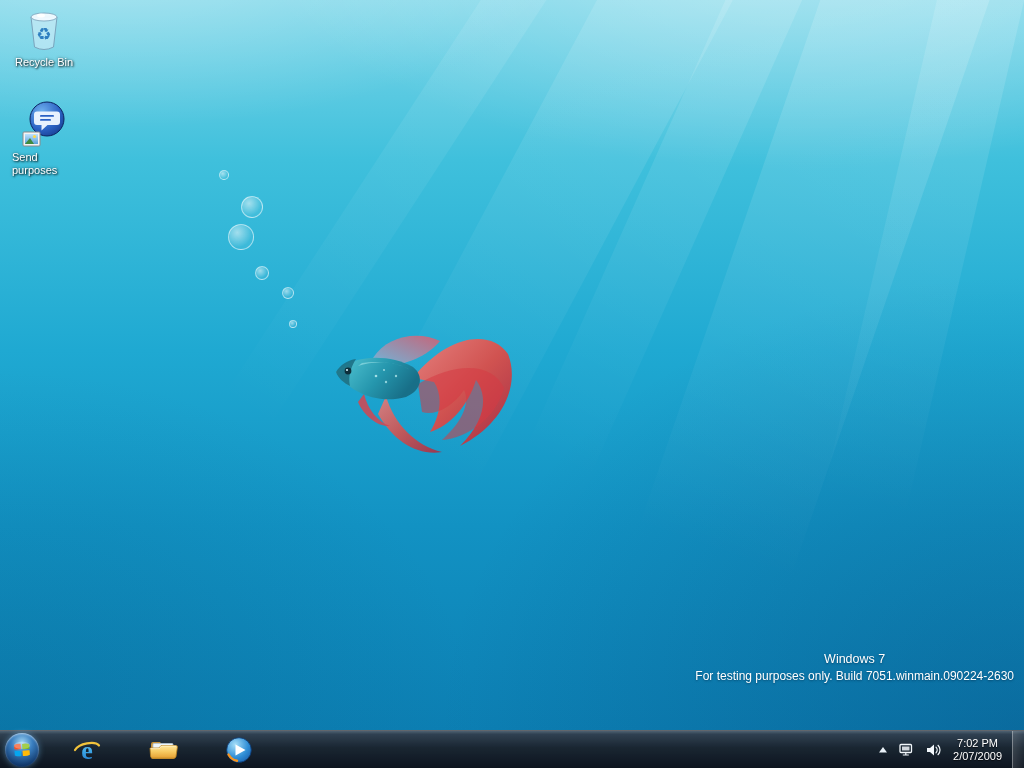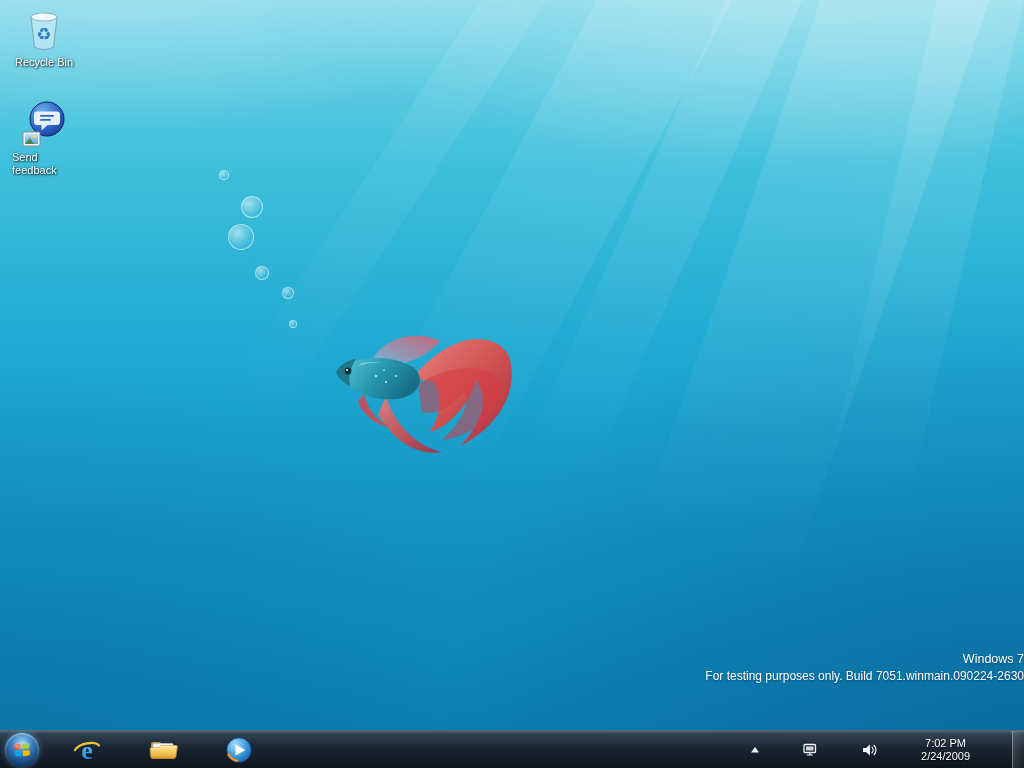--- a/index.html
+++ b/index.html
@@ -31,39 +31,39 @@
   .fish { position:absolute; left:318px; top:310px; width:205px; height:155px; }
 
   
   .desk-icons { position:absolute; left:6px; top:6px; width:76px; }
   .desk-icon { width:76px; margin-bottom:18px; display:flex; flex-direction:column; align-items:center; cursor:default; }
   .desk-icon .glyph { width:46px; height:48px; display:flex; align-items:center; justify-content:center; }
   .desk-icon .label { margin-top:2px; max-width:64px; text-align:left; font-size:11px; line-height:13px;
     color:#fff; text-shadow:1px 1px 2px rgba(0,0,0,0.85), 0 0 3px rgba(0,0,0,0.5); }
 
   
-  .watermark { position:absolute; right:0; bottom:46px; text-align:right; color:#ffffff;
+  .watermark { position:absolute; right:10px; bottom:46px; text-align:center; color:#ffffff;
     text-shadow:0 1px 2px rgba(0,40,70,0.55); }
   .watermark .l1 { font-size:12.5px; line-height:17px; }
   .watermark .l2 { font-size:12px; line-height:16px; }
 
   
   .taskbar { position:absolute; left:0; right:0; bottom:0; height:38px; display:flex; align-items:center;
     background:linear-gradient(to bottom, rgba(125,150,170,0.55) 0%, rgba(50,68,85,0.9) 9%,
                rgba(26,38,50,0.95) 45%, rgba(12,20,30,0.97) 100%), #16222e;
     border-top:1px solid rgba(255,255,255,0.35); }
   .start-orb { width:34px; height:34px; margin:0 4px 0 5px; border-radius:50%; cursor:pointer;
     background:radial-gradient(circle at 50% 28%, #9fd4f2 0%, #3a7fc0 35%, #123a6e 75%, #061a38 100%);
     box-shadow:0 0 6px rgba(120,200,255,0.45), inset 0 1px 2px rgba(255,255,255,0.6);
     display:flex; align-items:center; justify-content:center; }
   .task-icons { display:flex; align-items:center; margin-left:24px; gap:36px; }
   .task-btn { width:40px; height:36px; border:0; background:transparent; display:flex; align-items:center;
     justify-content:center; cursor:pointer; border-radius:3px; }
 
-  .tray { margin-left:auto; display:flex; align-items:center; height:100%;gap:32px; }
+  .tray { margin-left:auto; display:flex; align-items:center; height:100%; }
   .tray-btn { display:flex; align-items:center; justify-content:center; height:100%; padding:0 5px; cursor:pointer; }
   .clock { padding:0 8px 0 6px; text-align:center; color:#fff; font-size:11px; line-height:13px;
     text-shadow:0 1px 1px rgba(0,0,0,0.7); cursor:pointer; }
   .show-desktop { width:12px; height:100%; margin-left:2px; cursor:pointer;
     border-left:1px solid rgba(255,255,255,0.4);
     background:linear-gradient(to right, rgba(255,255,255,0.14), rgba(255,255,255,0.04)); }
 </style>
 </head>
 <body>
 
@@ -155,21 +155,21 @@
             <circle cx="26" cy="19" r="17" fill="url(#sfg)" stroke="#0a2460" stroke-width="1"></circle>
             <path d="M16,11.5 h20 a3,3 0 0 1 3,3 v7.5 a3,3 0 0 1 -3,3 h-9.5 l-6,5.5 v-5.5 h-4.5 a3,3 0 0 1 -3,-3 v-7.5 a3,3 0 0 1 3,-3 z" fill="#eef6ff" opacity="0.96"></path>
             <rect x="19" y="15" width="14" height="1.8" rx="0.9" fill="#2b62c4"></rect>
             <rect x="19" y="19" width="11" height="1.8" rx="0.9" fill="#2b62c4"></rect>
             <rect x="2" y="32" width="17" height="14" rx="1" fill="#f4f4f4" stroke="#8a8a8a" stroke-width="1"></rect>
             <rect x="4" y="34" width="13" height="10" fill="url(#photog)"></rect>
             <path d="M4,44 L9,38 L13,44 Z" fill="#3e8a3e"></path>
             <circle cx="13.5" cy="36.5" r="1.6" fill="#ffd84d"></circle>
           </svg>
         </span>
-        <span class="label">Send feedback</span>
+        <span class="label">Send purposes</span>
       </div>
 
     </div>
 
     <div class="watermark">
       <div class="l1">Windows 7</div>
       <div class="l2">For testing purposes only. Build 7051.winmain.090224-2630</div>
     </div>
   </div>
 
@@ -255,20 +255,20 @@
       <div class="tray-btn">
         <svg width="17" height="16" viewBox="0 0 17 16">
           <path d="M2,6 h3 l4,-3.6 v11.2 L5,10 H2 Z" fill="#f2f7fb"></path>
           <path d="M11,5.2 a4,4 0 0 1 0,5.6" stroke="#f2f7fb" stroke-width="1.2" fill="none" stroke-linecap="round"></path>
           <path d="M13,3.3 a6.5,6.5 0 0 1 0,9.4" stroke="#f2f7fb" stroke-width="1.2" fill="none" stroke-linecap="round"></path>
         </svg>
       </div>
 
       <div class="clock">
         <div>7:02 PM</div>
-        <div>2/24/2009</div>
+        <div>2/07/2009</div>
       </div>
 
       <div class="show-desktop"></div>
     </div>
 
   </div>
 </div>
 
 </body></html>

